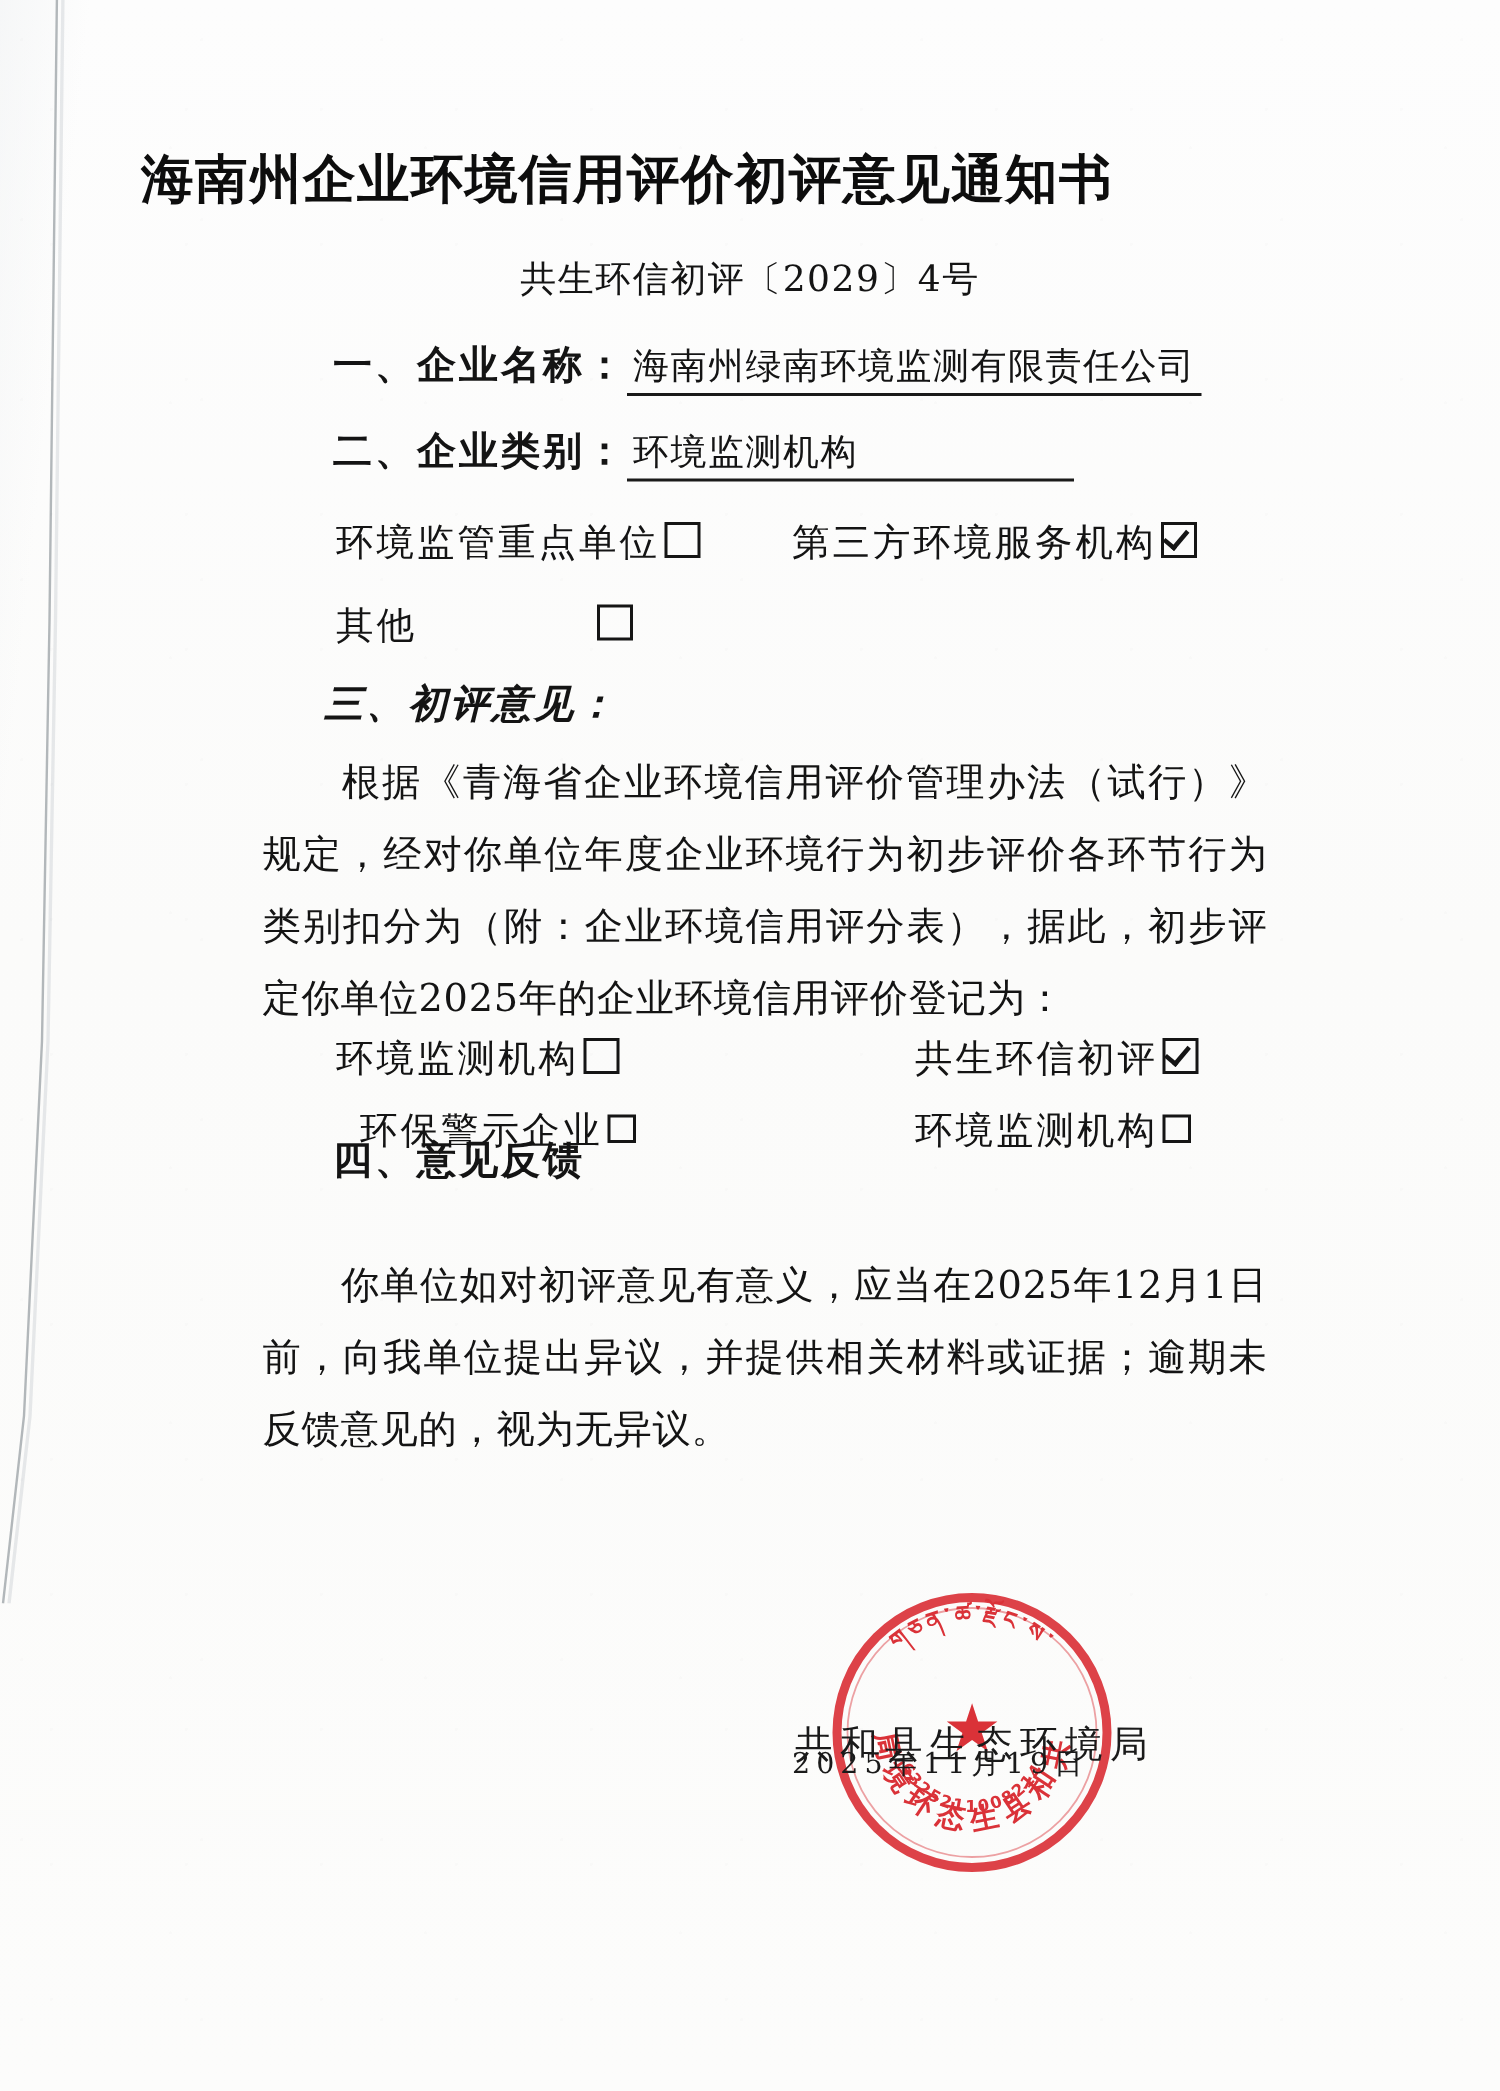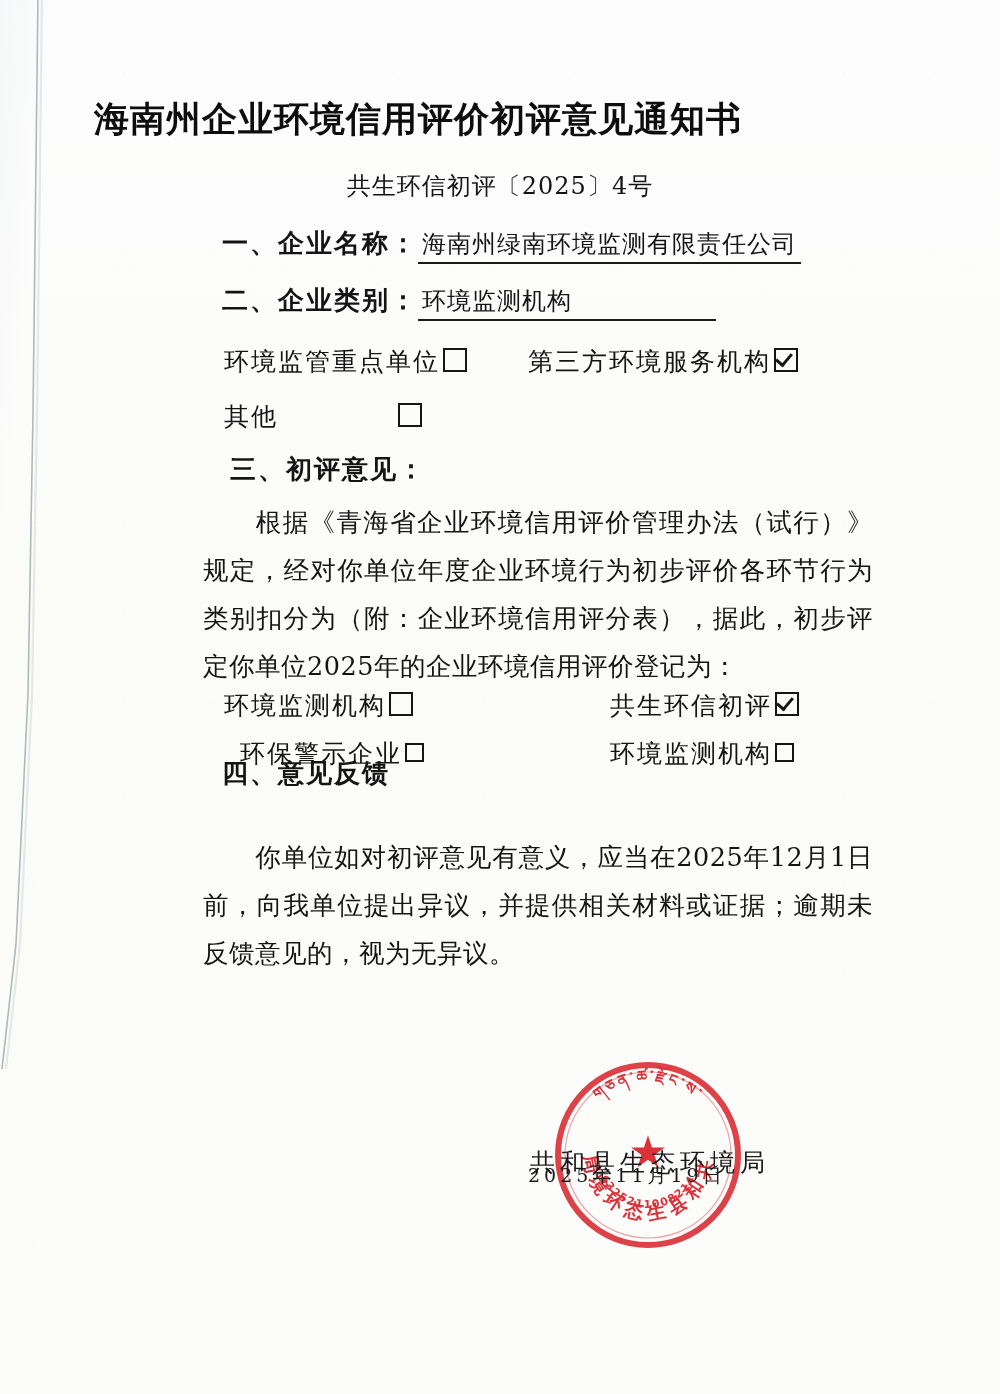--- a/index.html
+++ b/index.html
@@ -132,21 +132,20 @@
     position: absolute;
     left: 175px;
     width: 670px;
     font-family: "DejaVu Serif", "Liberation Serif", serif;
     font-size: 25.5px;
     line-height: 48px;
     letter-spacing: 0.5px;
     text-align: justify;
     text-justify: inter-ideograph;
     color: #141414;
-    margin-left: 28px;
   }
   .para .indent { display: inline-block; width: 52px; }
 
   
   .sign-block {
     position: absolute;
     left: 530px;
     top: 1113px;
     font-family: "DejaVu Serif", "Liberation Serif", serif;
     font-size: 25px;
@@ -184,21 +183,21 @@
     <path d="M38 0 L33 420 L28 700 L16 950 L2 1075" fill="none" stroke="#9aa0a4" stroke-width="1.6" opacity="0.75"></path>
     <path d="M42 0 L37 420 L32 700 L20 950 L6 1075" fill="none" stroke="#cfd4d7" stroke-width="2.2" opacity="0.5"></path>
   </svg>
 
   <div class="paper-grain"></div>
 
   <div class="doc">
 
     <div class="title">海南州企业环境信用评价初评意见通知书</div>
 
-    <div class="docnum">共生环信初评〔2025〕4号</div>
+    <div class="docnum">共生环信初评〔2029〕4号</div>
 
     <div class="row" style="top:226px; left:222px;">
       <span class="sec-label">一、企业名称：</span><span class="fill">海南州绿南环境监测有限责任公司</span>
     </div>
 
     <div class="row" style="top:283px; left:222px;">
       <span class="sec-label">二、企业类别：</span><span class="fill wide">环境监测机构</span>
     </div>
 
     <div class="row opt" style="top:345px; left:224px;">
@@ -206,21 +205,21 @@
     </div>
     <div class="row opt" style="top:345px; left:528px;">
       <span>第三方环境服务机构</span><span class="box checked"></span>
     </div>
 
     <div class="row opt" style="top:400px; left:224px;">
       <span>其他</span>
       <span class="box" style="margin-left:110px;"></span>
     </div>
 
-    <div class="row sec-label" style="top:452px; left:230px;">三、初评意见：</div>
+    <div class="row sec-label" style="top:452px; left:216px;font-style:italic;">三、初评意见：</div>
 
     <div class="para" style="top:498px;">
       <span class="indent"></span><span>根据《青海省企业环境信用评价管理办法（试行）》规定，经对你单位年度企业环境行为初步评价各环节行为类别扣分为（附：企业环境信用评分表），据此，初步评定你单位2025年的企业环境信用评价登记为：</span>
     </div>
 
     <div class="row opt" style="top:689px; left:224px;">
       <span>环境监测机构</span><span class="box"></span>
     </div>
     <div class="row opt" style="top:689px; left:610px;">
       <span>共生环信初评</span><span class="box checked"></span>

